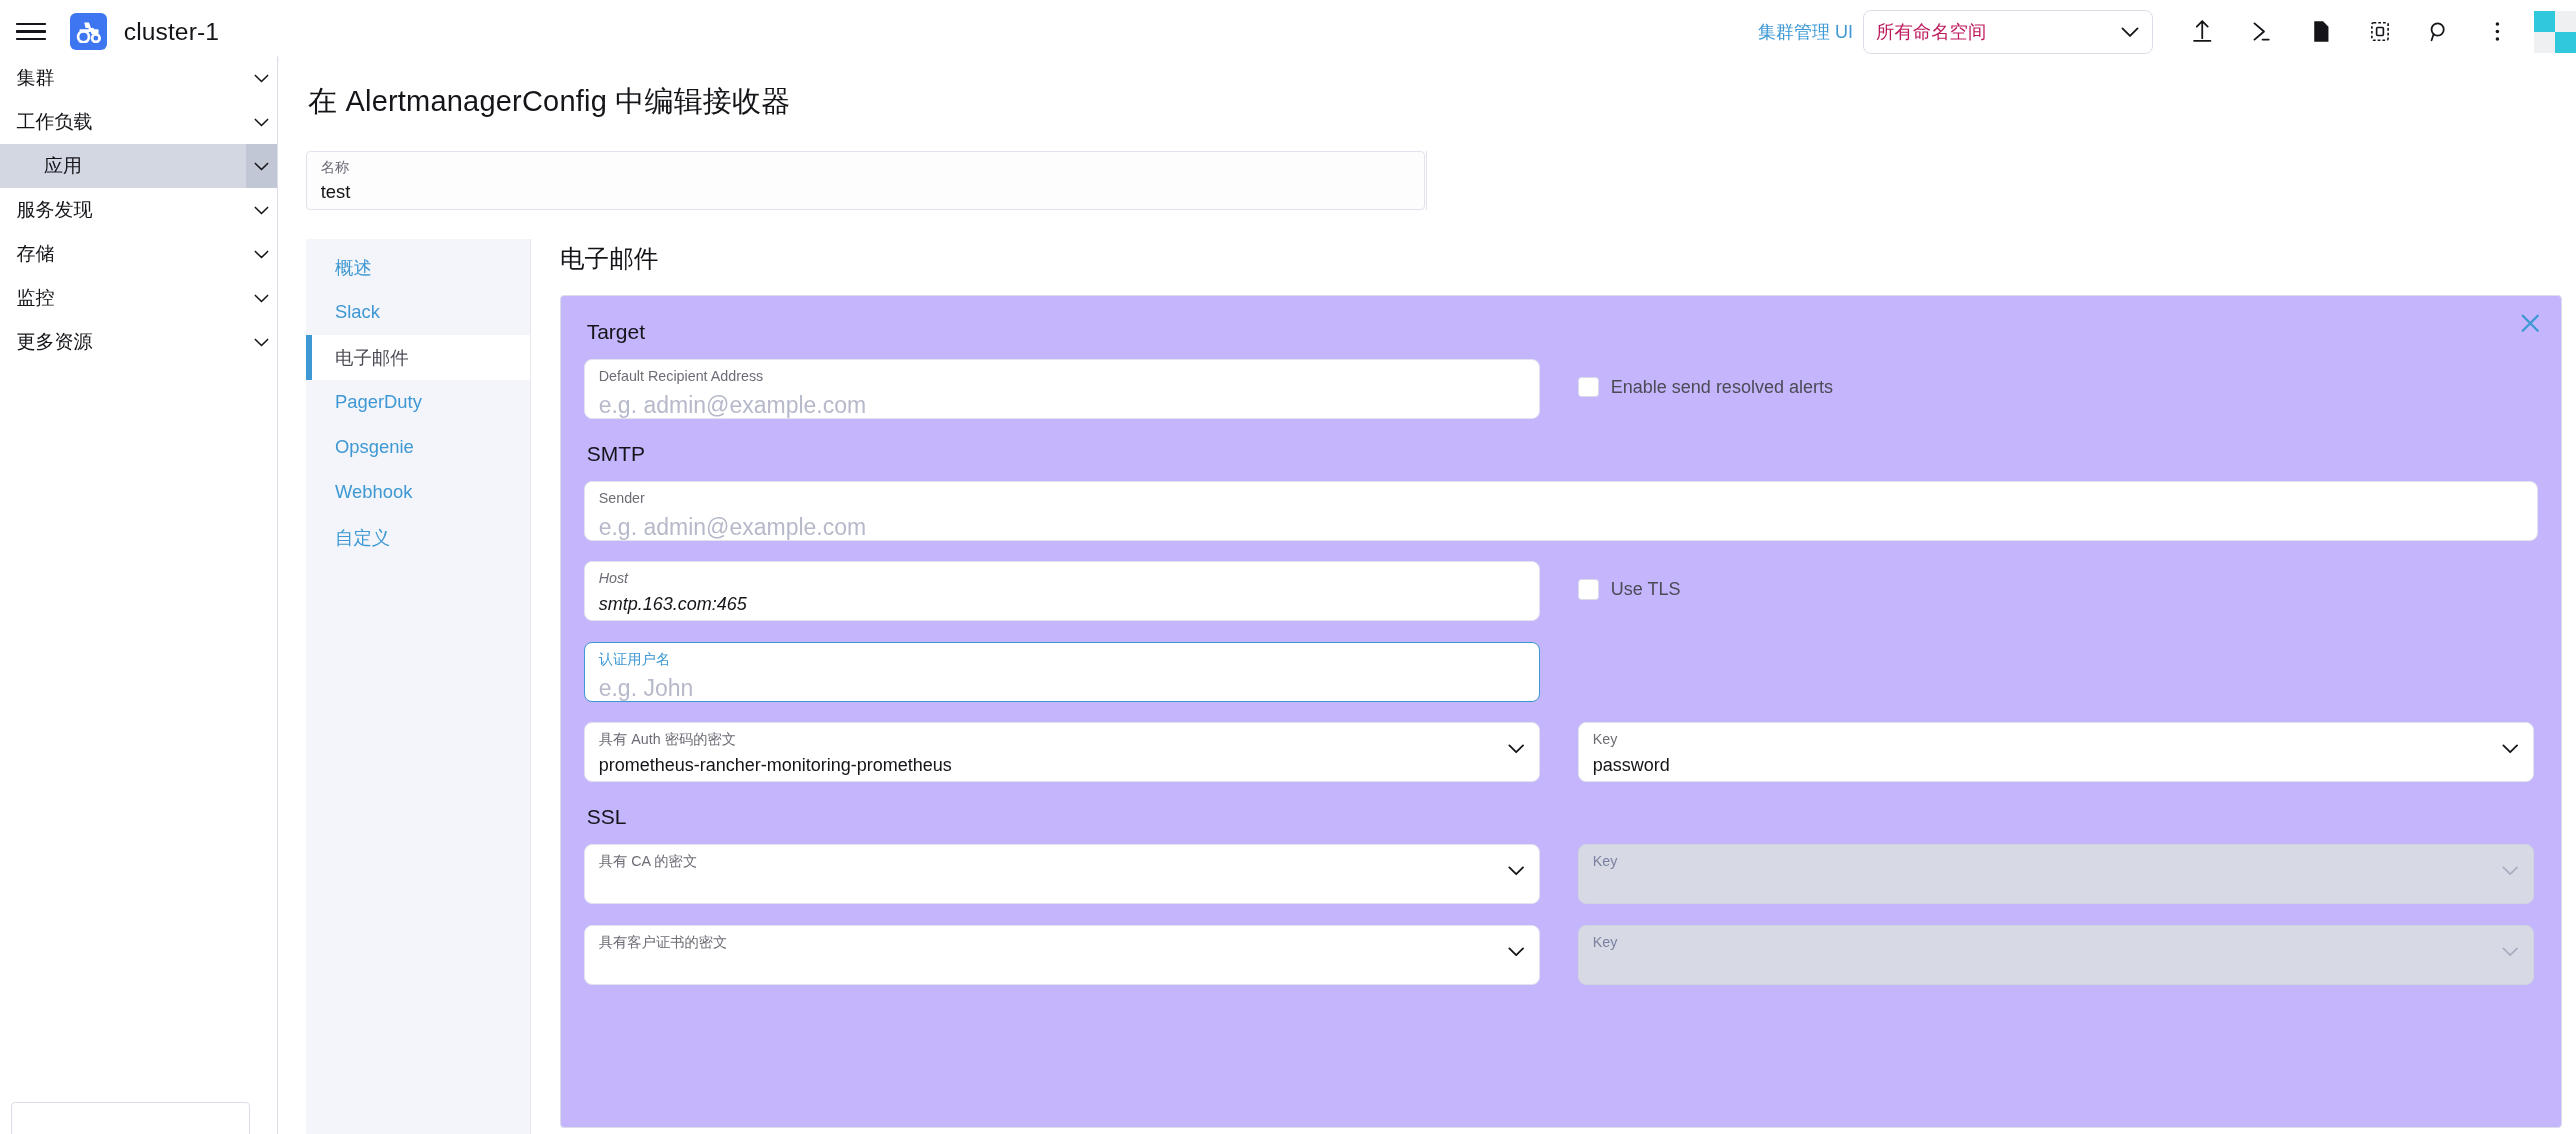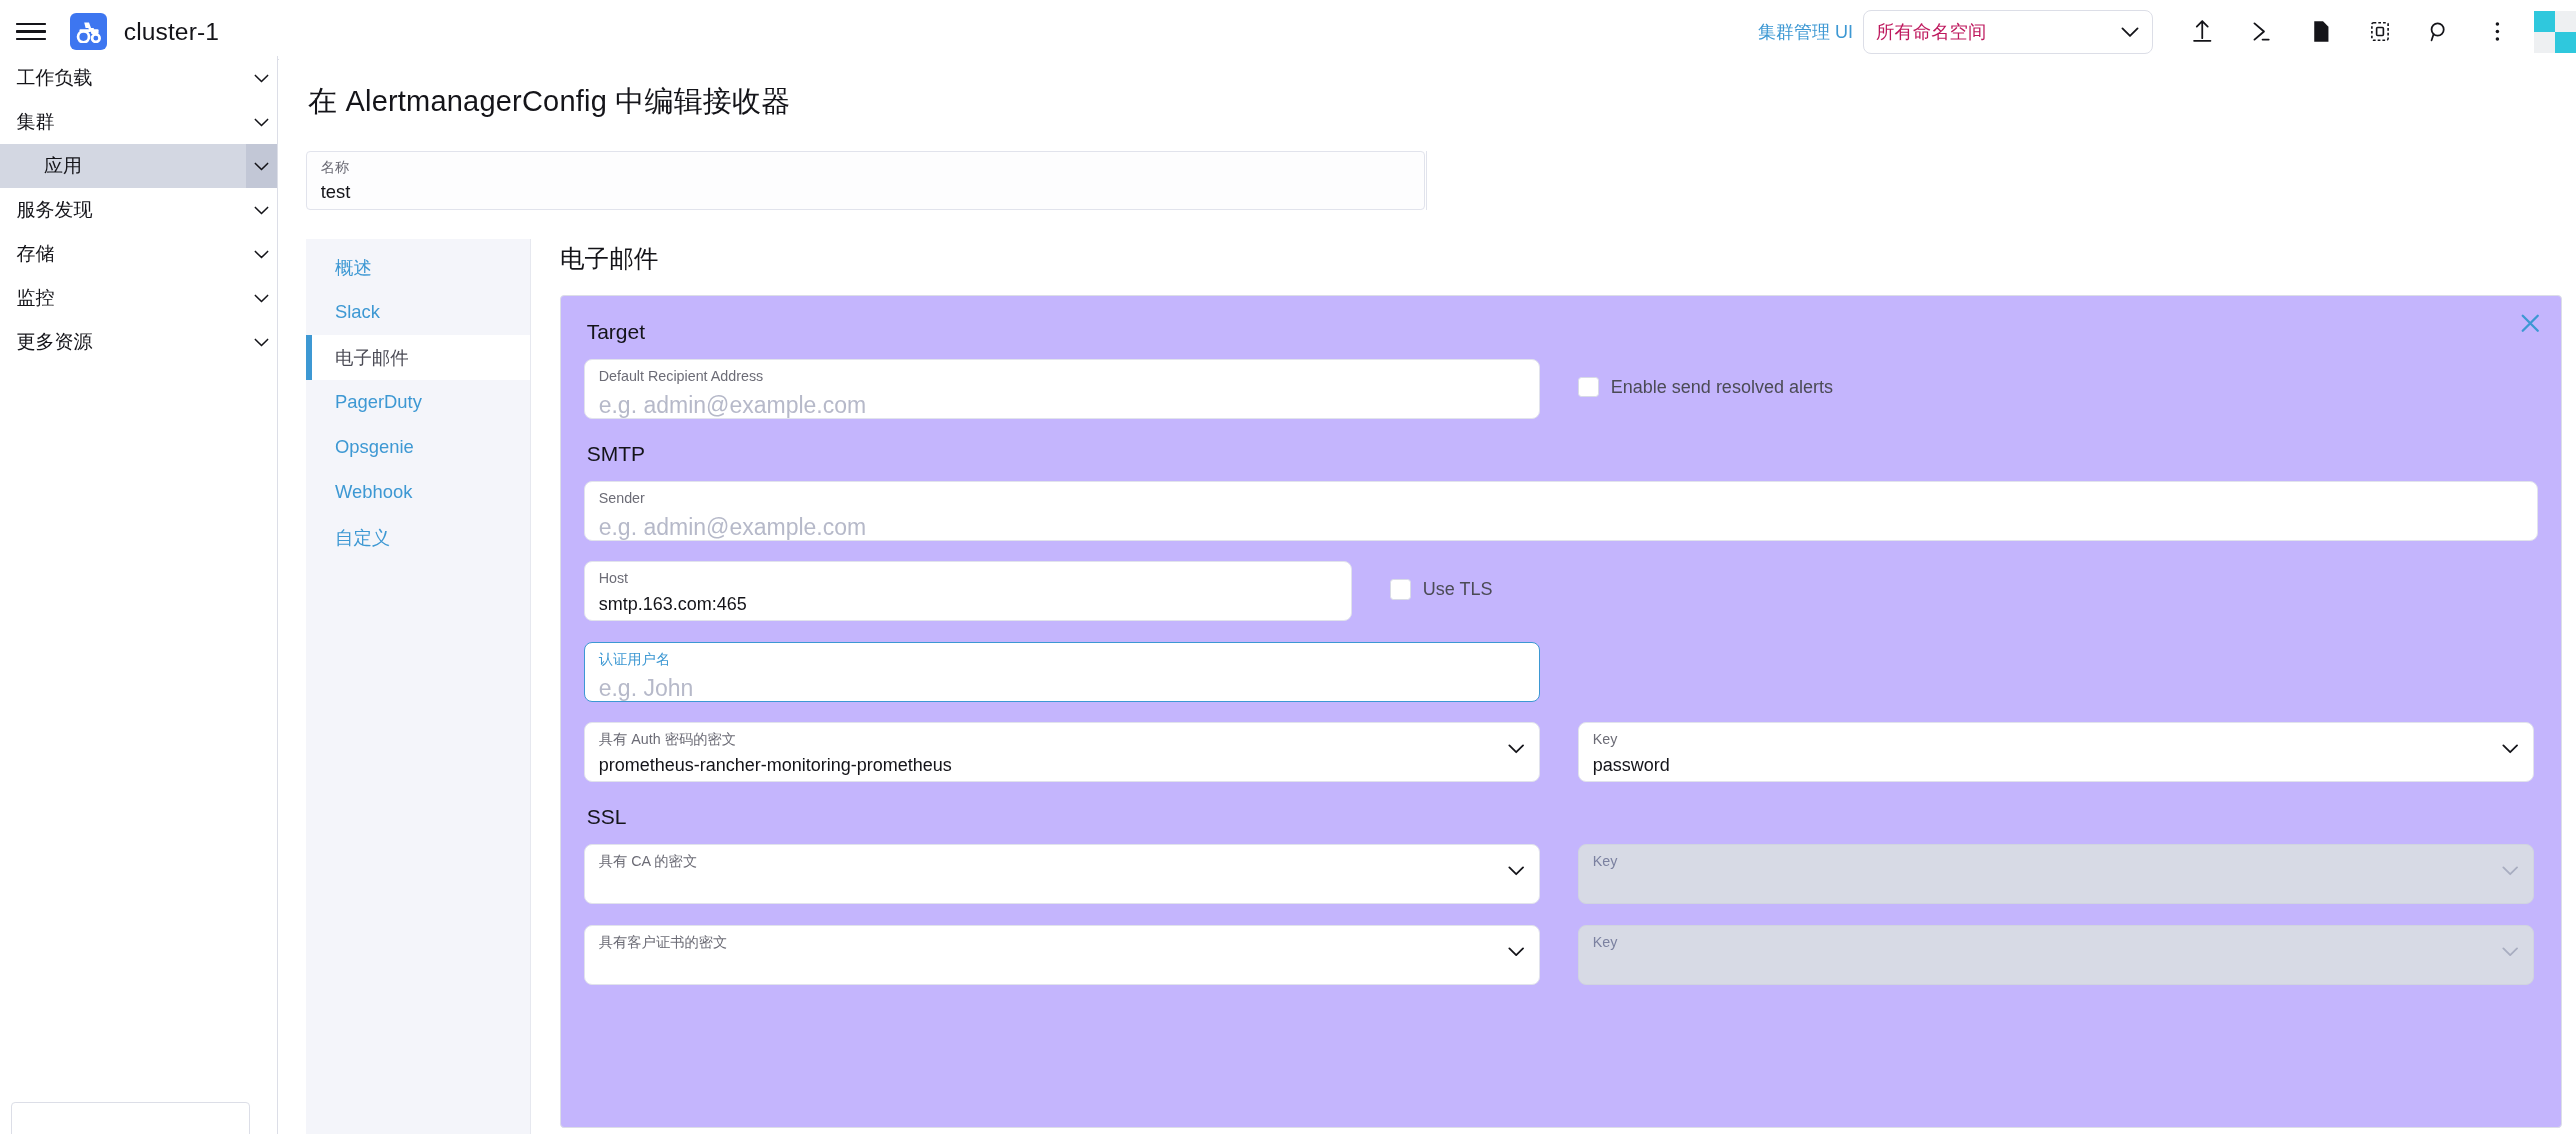--- a/index.html
+++ b/index.html
@@ -124,21 +124,21 @@
   .field .lbl { font-size: 14.3px; color: #6c6c76; line-height: 1.25; }
   .field.focused .lbl { color: #3d98d3; }
   .field.disabled .lbl { color: #7b81a0; }
   .field .val { font-size: 18px; color: #141419; margin-top: 6.1px; }
   .field .ph { font-size: 23px; color: #b6b9c9; margin-top: 6.1px; }
   .field .fchev { position: absolute; right: 15px; top: 20.5px; }
   .field.disabled .fchev svg path { stroke: #a8adc0; }
 
   .f-target { width: 956px; }
   .f-sender { width: 1966px; }
-  .f-host   { width: 768px; }
+  .f-host   { width: 956px; font-style: italic; }
   .f-user   { width: 956px; }
   .f-secret { width: 956px; }
   .f-key    { width: 956px; }
   .f-ssl    { width: 956px; }
   .f-sslkey { width: 956px; }
 
   .checkrow { display: flex; align-items: center; margin-left: 38px; padding-top: 18px; }
   .checkbox {
     width: 20.5px; height: 20.5px; border: 0.7px solid #d8dbe6; border-radius: 3.4px;
     background: #fff; flex: none; cursor: pointer;
@@ -223,30 +223,30 @@
         <i class="av2"></i>
         <i class="av3"></i>
         <i class="av4"></i>
     </div>
   </div>
 </div>
 
 <div class="sidebar">
 
   <div class="nav-item">
+    <span>集群</span>
+    <span class="nav-chev">
+      <svg width="15" height="9" viewBox="0 0 22 13">
+          <path d="M2 2l9 9 9-9" fill="none" stroke="#141419" stroke-width="2.3" stroke-linecap="round" stroke-linejoin="round"></path>
+        </svg>
+    </span>
+  </div>
+
+  <div class="nav-item">
     <span>工作负载</span>
-    <span class="nav-chev">
-      <svg width="15" height="9" viewBox="0 0 22 13">
-          <path d="M2 2l9 9 9-9" fill="none" stroke="#141419" stroke-width="2.3" stroke-linecap="round" stroke-linejoin="round"></path>
-        </svg>
-    </span>
-  </div>
-
-  <div class="nav-item">
-    <span>集群</span>
     <span class="nav-chev">
       <svg width="15" height="9" viewBox="0 0 22 13">
           <path d="M2 2l9 9 9-9" fill="none" stroke="#141419" stroke-width="2.3" stroke-linecap="round" stroke-linejoin="round"></path>
         </svg>
     </span>
   </div>
 
   <div class="nav-item active">
     <span>应用</span>
     <span class="nav-chev">

